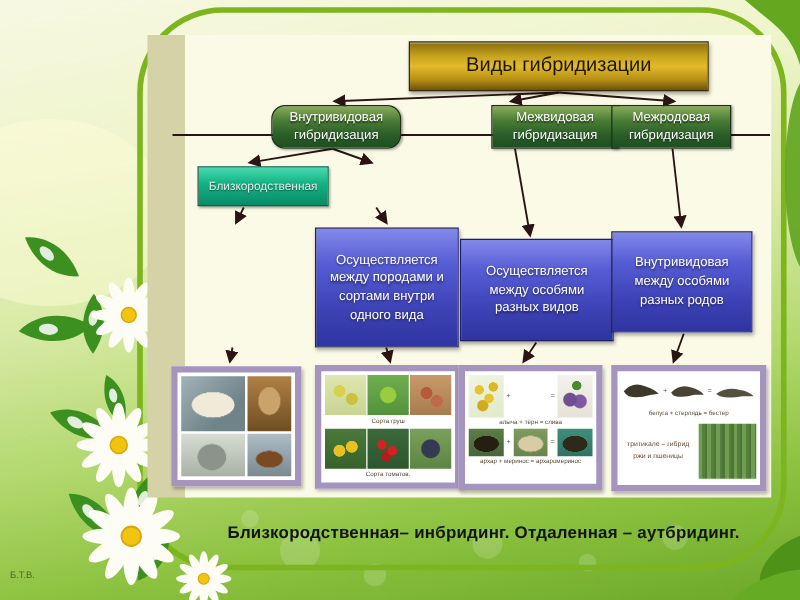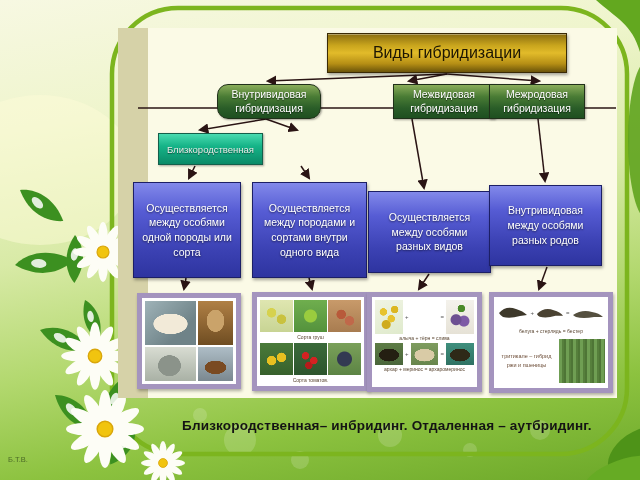--- a/index.html
+++ b/index.html
@@ -183,21 +183,20 @@
   </svg>
 
   <div class="abs box title">Виды гибридизации</div>
 
   <div class="abs box green g1">Внутривидовая гибридизация</div>
   <div class="abs box green g2">Межвидовая гибридизация</div>
   <div class="abs box green g3">Межродовая гибридизация</div>
 
   <div class="abs box teal t1">Близкородственная</div>
 
-  <div class="abs box blue b1">Осуществляется между особями одной породы или сорта</div>
   <div class="abs box blue b2">Осуществляется между породами и сортами внутри одного вида</div>
   <div class="abs box blue b3">Осуществляется между особями разных видов</div>
   <div class="abs box blue b4">Внутривидовая между особями разных родов</div>
 
   <div class="abs collage c1">
     <div class="c1-grid">
       <div class="ph d1"></div>
       <div class="ph d2"></div>
       <div class="ph d3"></div>
       <div class="ph d4"></div>

